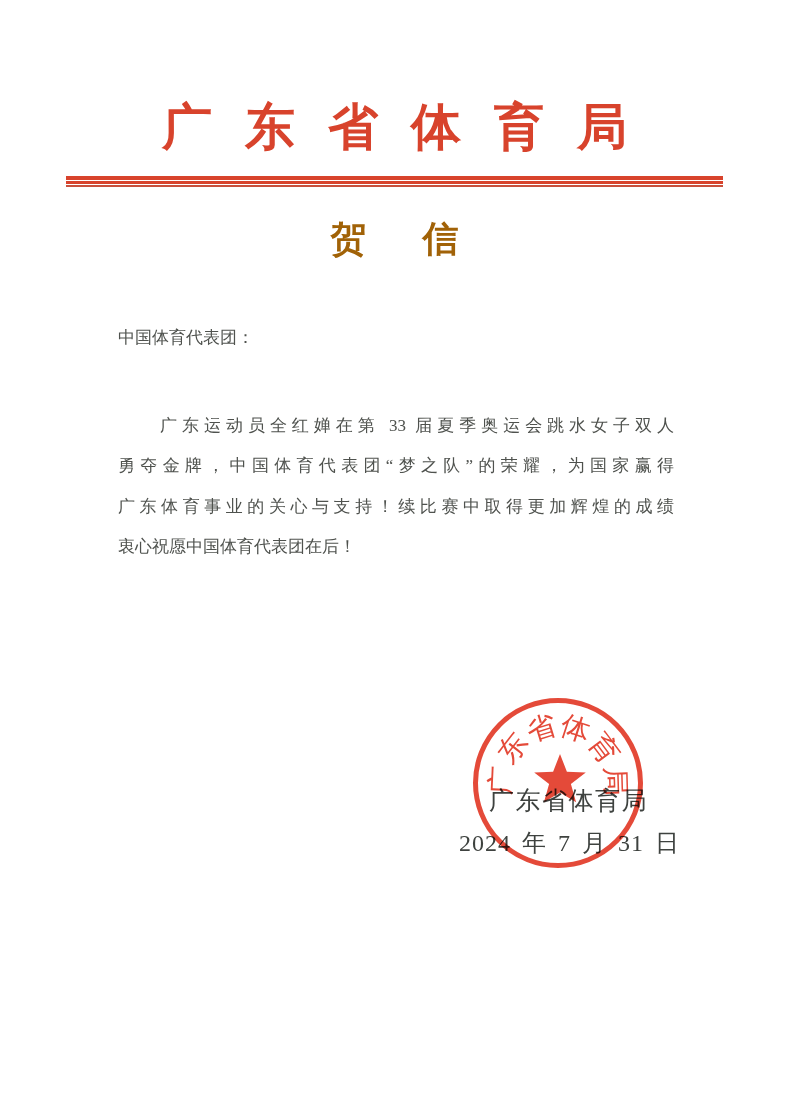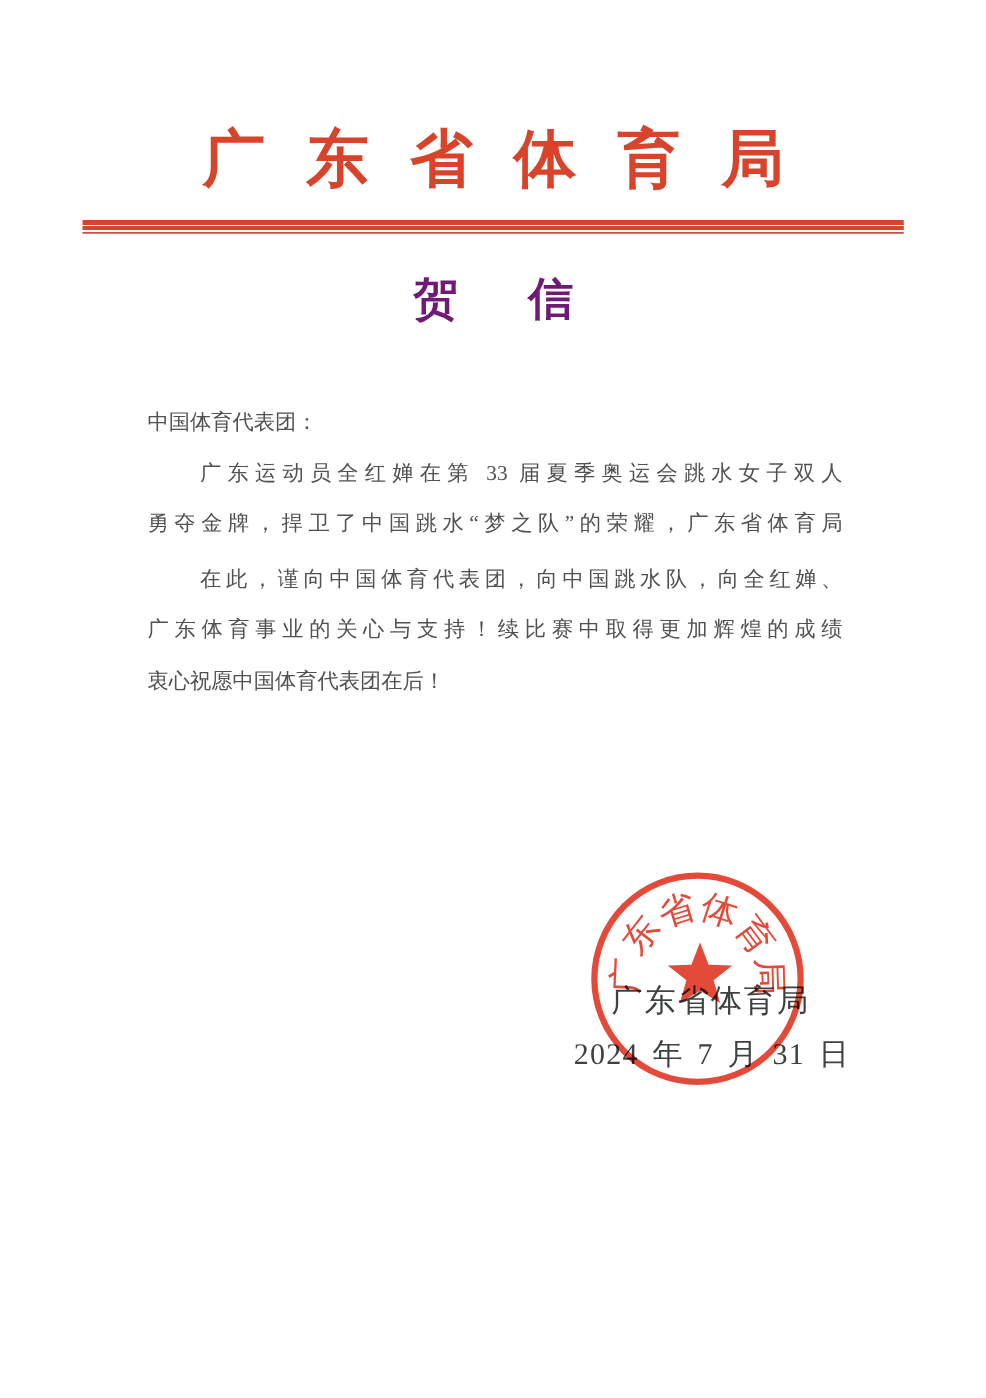--- a/index.html
+++ b/index.html
@@ -27,37 +27,37 @@
       #ffffff 4px, #ffffff 5px,
       #d8432c 5px, #d8432c 8px,
       #ffffff 8px, #ffffff 9.5px,
       #c8503c 9.5px, #c8503c 11px);
   }
   
   .doc-title{
     position:absolute;top:215px;left:0;width:789px;
     text-align:center;
     font-size:36px;font-weight:bold;
-    color:#701a75;
+    color:#a16207;
     letter-spacing:56px;text-indent:56px;
   }
   
   .body-text{
     position:absolute;top:318px;left:118px;width:556px;
     font-size:17px;color:#4f524e;
     line-height:40.6px;
   }
   .line{white-space:nowrap;}
   .line.fill{
     white-space:normal;
     text-align:justify;
     text-align-last:justify;
   }
   .line.indent{padding-left:42px;}
-  .line.fill.indent{padding-left:42px;}
+  .line.fill.indent{padding-left:42px;margin-top:47px;}
   .para-gap{margin-top:4px;}
   
   .signature{
     position:absolute;top:784px;left:489px;
     font-size:25px;color:#3e423f;letter-spacing:1.5px;
     white-space:nowrap;
   }
   .sign-date{
     position:absolute;top:827px;left:459px;
     font-size:24px;color:#3e423f;letter-spacing:1px;word-spacing:4px;
@@ -89,22 +89,21 @@
 
   <div class="letterhead">广东省体育局</div>
 
   <div class="rule-top"></div>
 
   <div class="doc-title">贺信</div>
 
   <div class="body-text">
     <div class="line">中国体育代表团：</div>
     <div class="line fill indent">广东运动员全红婵在第 33 届夏季奥运会跳水女子双人</div>
-    <div class="line fill">勇夺金牌，捍卫了中国跳水“梦之队”的荣耀，广东省体育局</div>
-    <div class="line fill indent para-gap">在此，谨向中国体育代表团，向中国跳水队，向全红婵、</div>
+    <div class="line fill">勇夺金牌，中国体育代表团“梦之队”的荣耀，为国家赢得</div>
     <div class="line fill">广东体育事业的关心与支持！续比赛中取得更加辉煌的成绩</div>
     <div class="line">衷心祝愿中国体育代表团在后！</div>
   </div>
 
   <div class="signature">广东省体育局</div>
   <div class="sign-date">2024 年 7 月 31 日</div>
 
   <svg class="seal" viewBox="-90 -90 180 180">
     <circle cx="0" cy="0" r="82.5" fill="none" stroke="#e23a28" stroke-width="5"></circle>
     <polygon fill="#e23a28" points="2,-29 8.9,-11.3 27.8,-10.6 12.9,1.1 18.1,19.3 2,9.5 -14.1,19.3 -8.9,1.1 -23.8,-10.6 -4.9,-11.3"></polygon>

